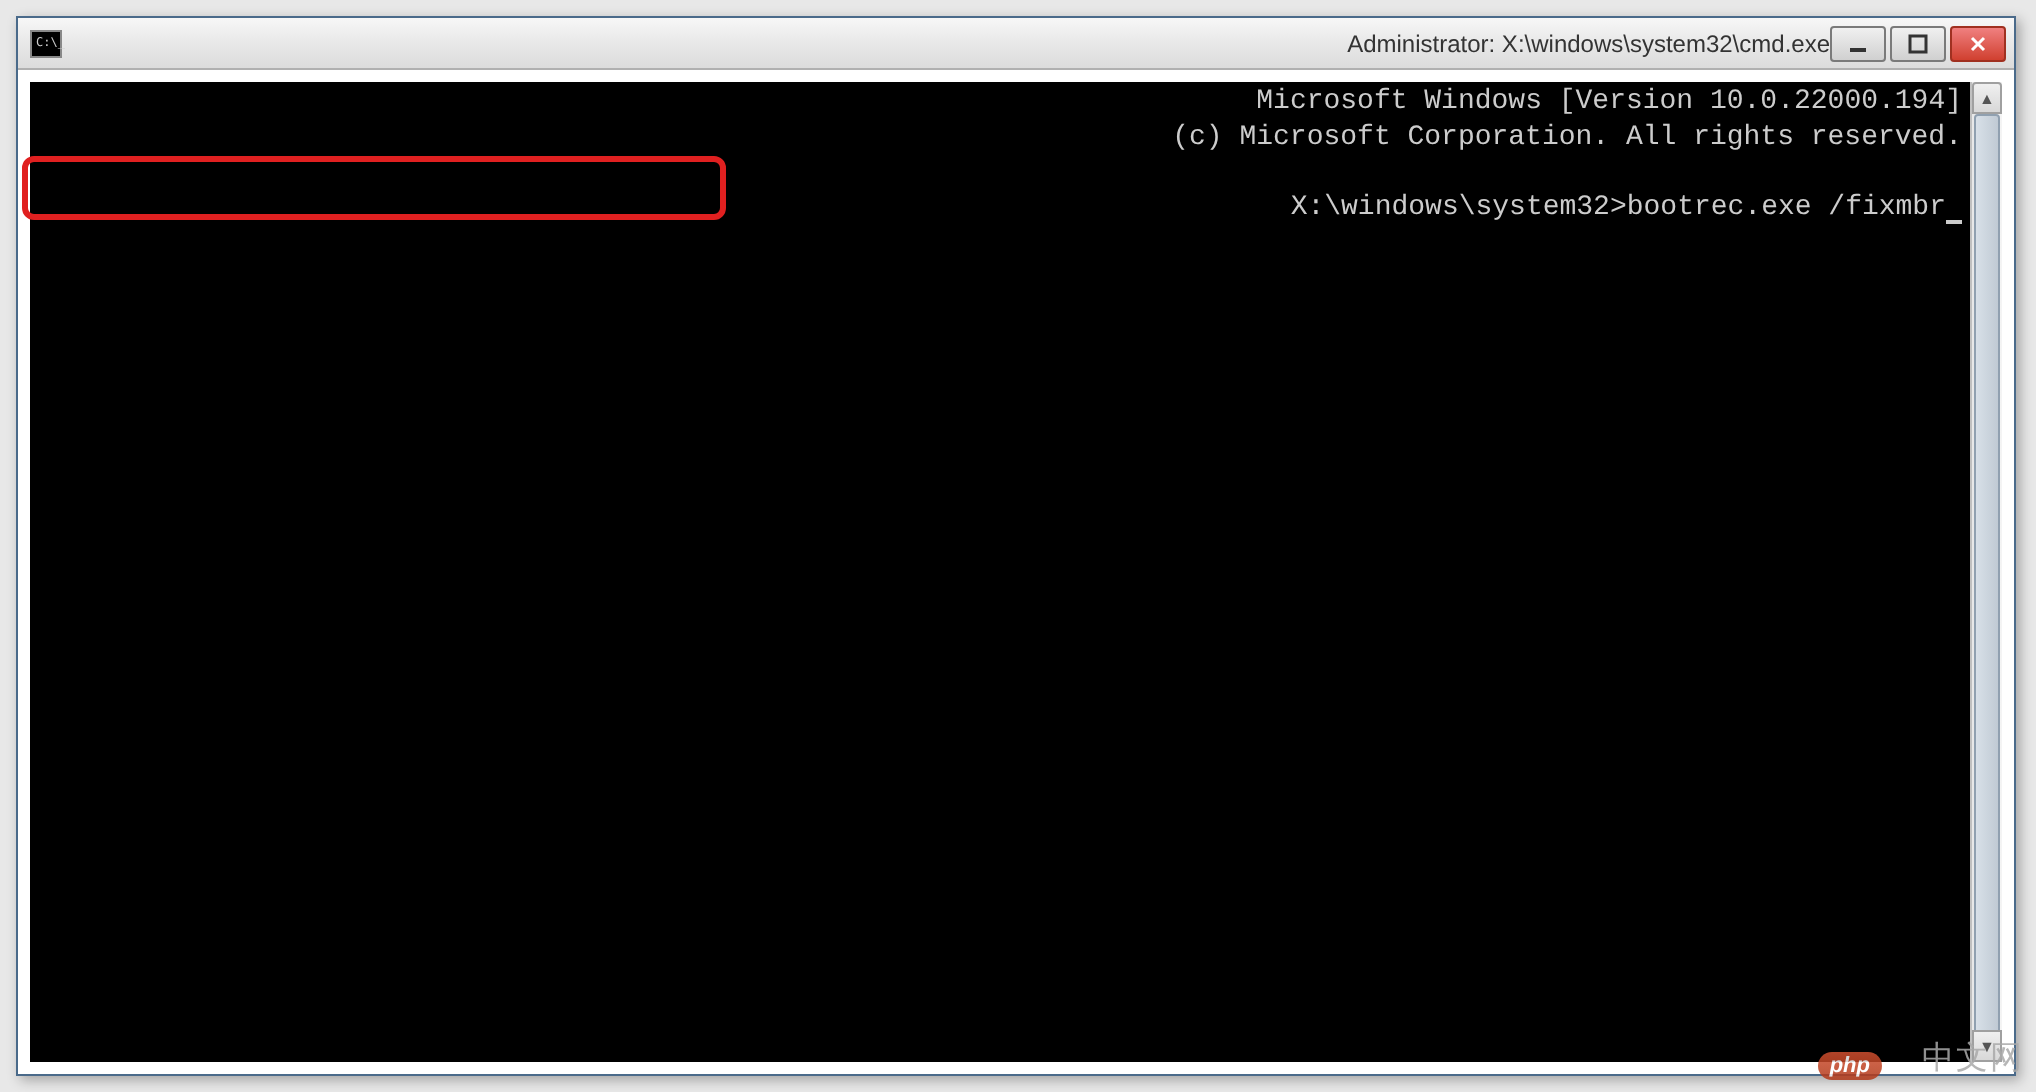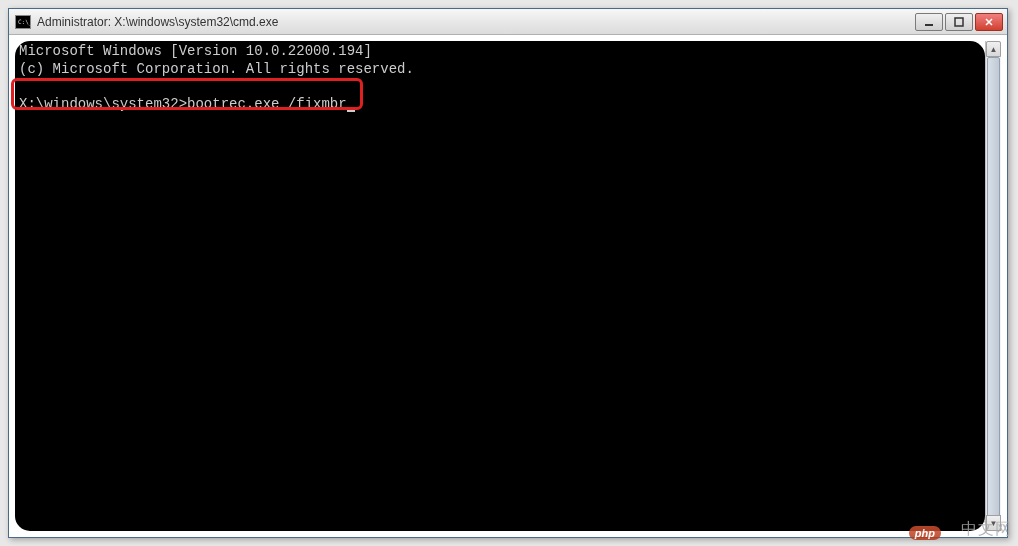--- a/index.html
+++ b/index.html
@@ -17,20 +17,21 @@
     }
     .window {
       position: absolute;
       left: 8px;
       top: 8px;
       width: 1000px;
       height: 530px;
       background: #fff;
       border: 1px solid #4a6a8a;
       box-shadow: 2px 2px 6px rgba(0,0,0,0.3);
+      text-align: right;
     }
     .titlebar {
       height: 26px;
       background: linear-gradient(to bottom, #f7f7f7 0%, #e8e8e8 50%, #dcdcdc 100%);
       border-bottom: 1px solid #b0b0b0;
       display: flex;
       align-items: center;
       padding-left: 6px;
       position: relative;
     }
@@ -101,21 +102,20 @@
       flex: 1;
       background: #000;
       color: #ccc;
       font-family: "Consolas", "Courier New", monospace;
       font-size: 14px;
       line-height: 1.25;
       padding: 2px 4px;
       position: relative;
       white-space: pre;
       overflow: hidden;
-      border-radius: 15px;
     }
     .scrollbar {
       width: 16px;
       background: linear-gradient(to right, #e8e8e8, #f4f4f4);
       border-left: 1px solid #c0c0c0;
       position: relative;
     }
     .scroll-btn {
       width: 100%;
       height: 16px;

